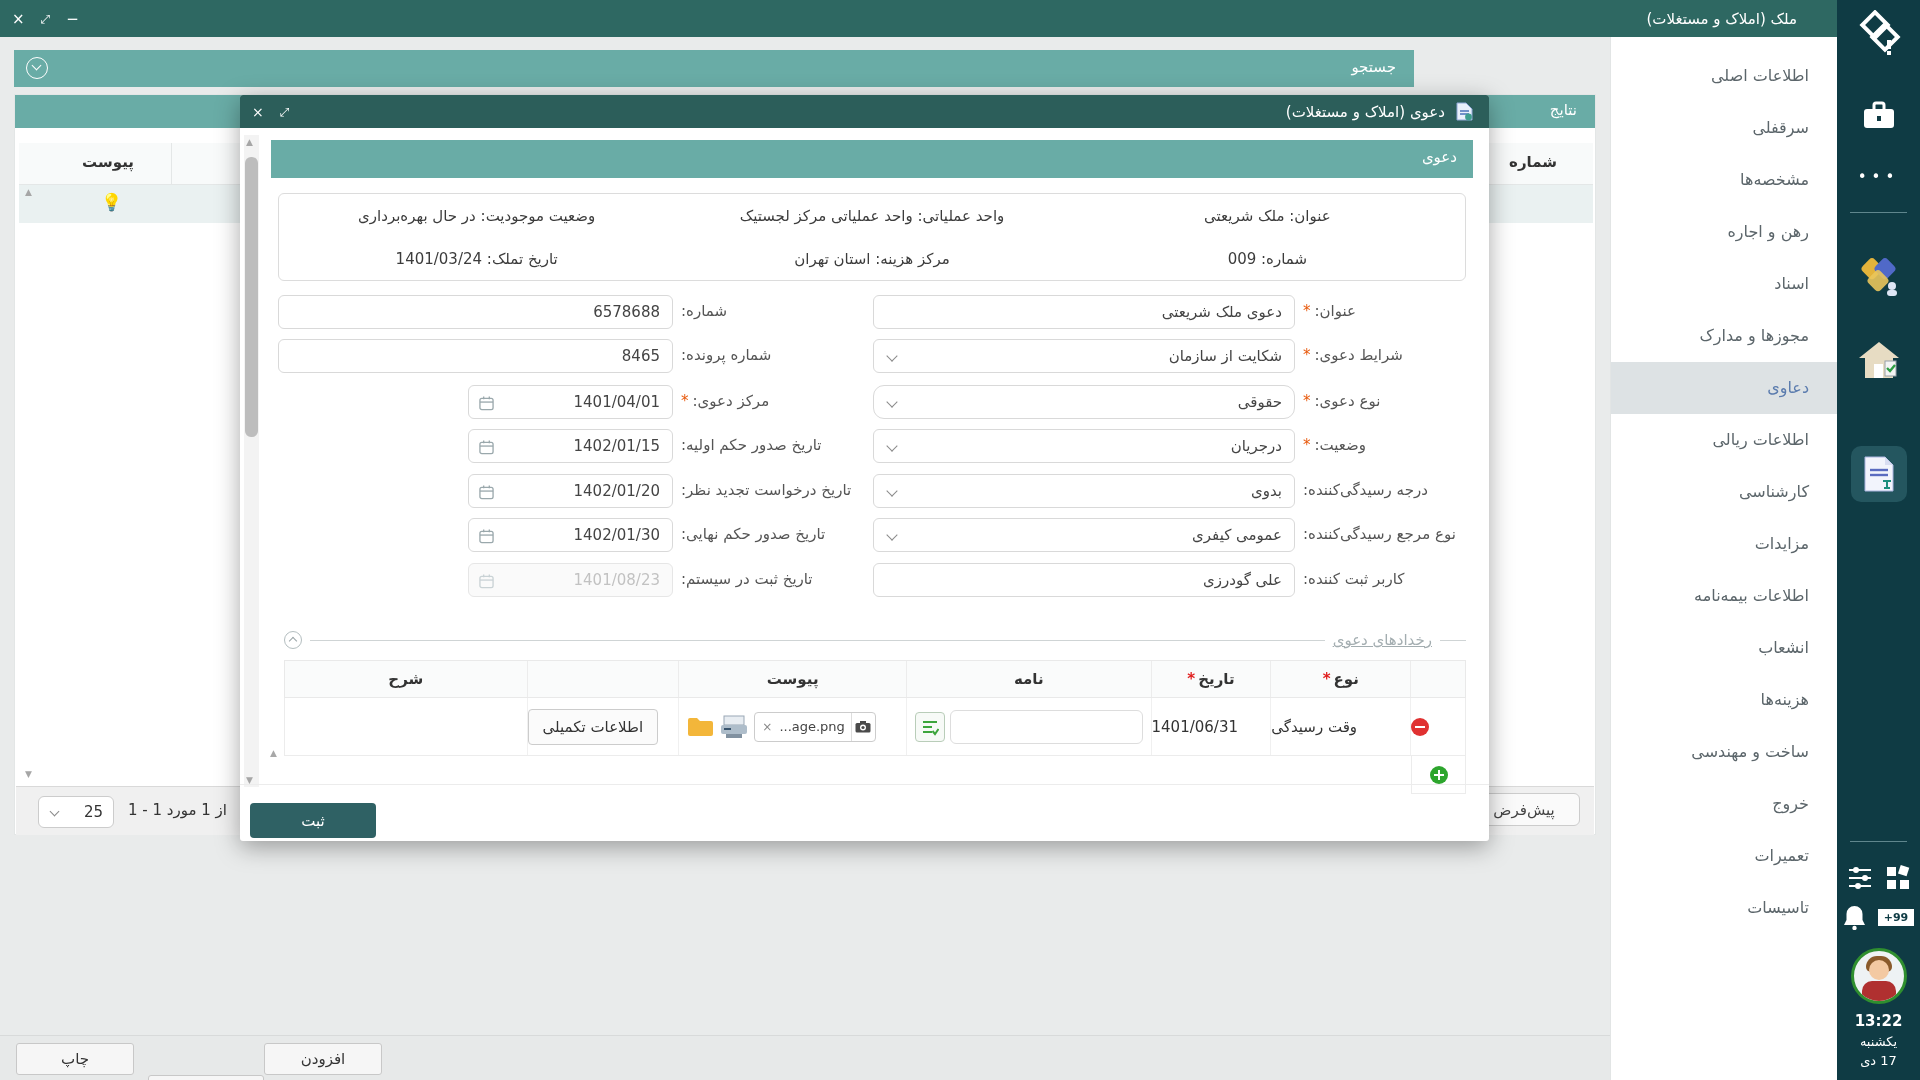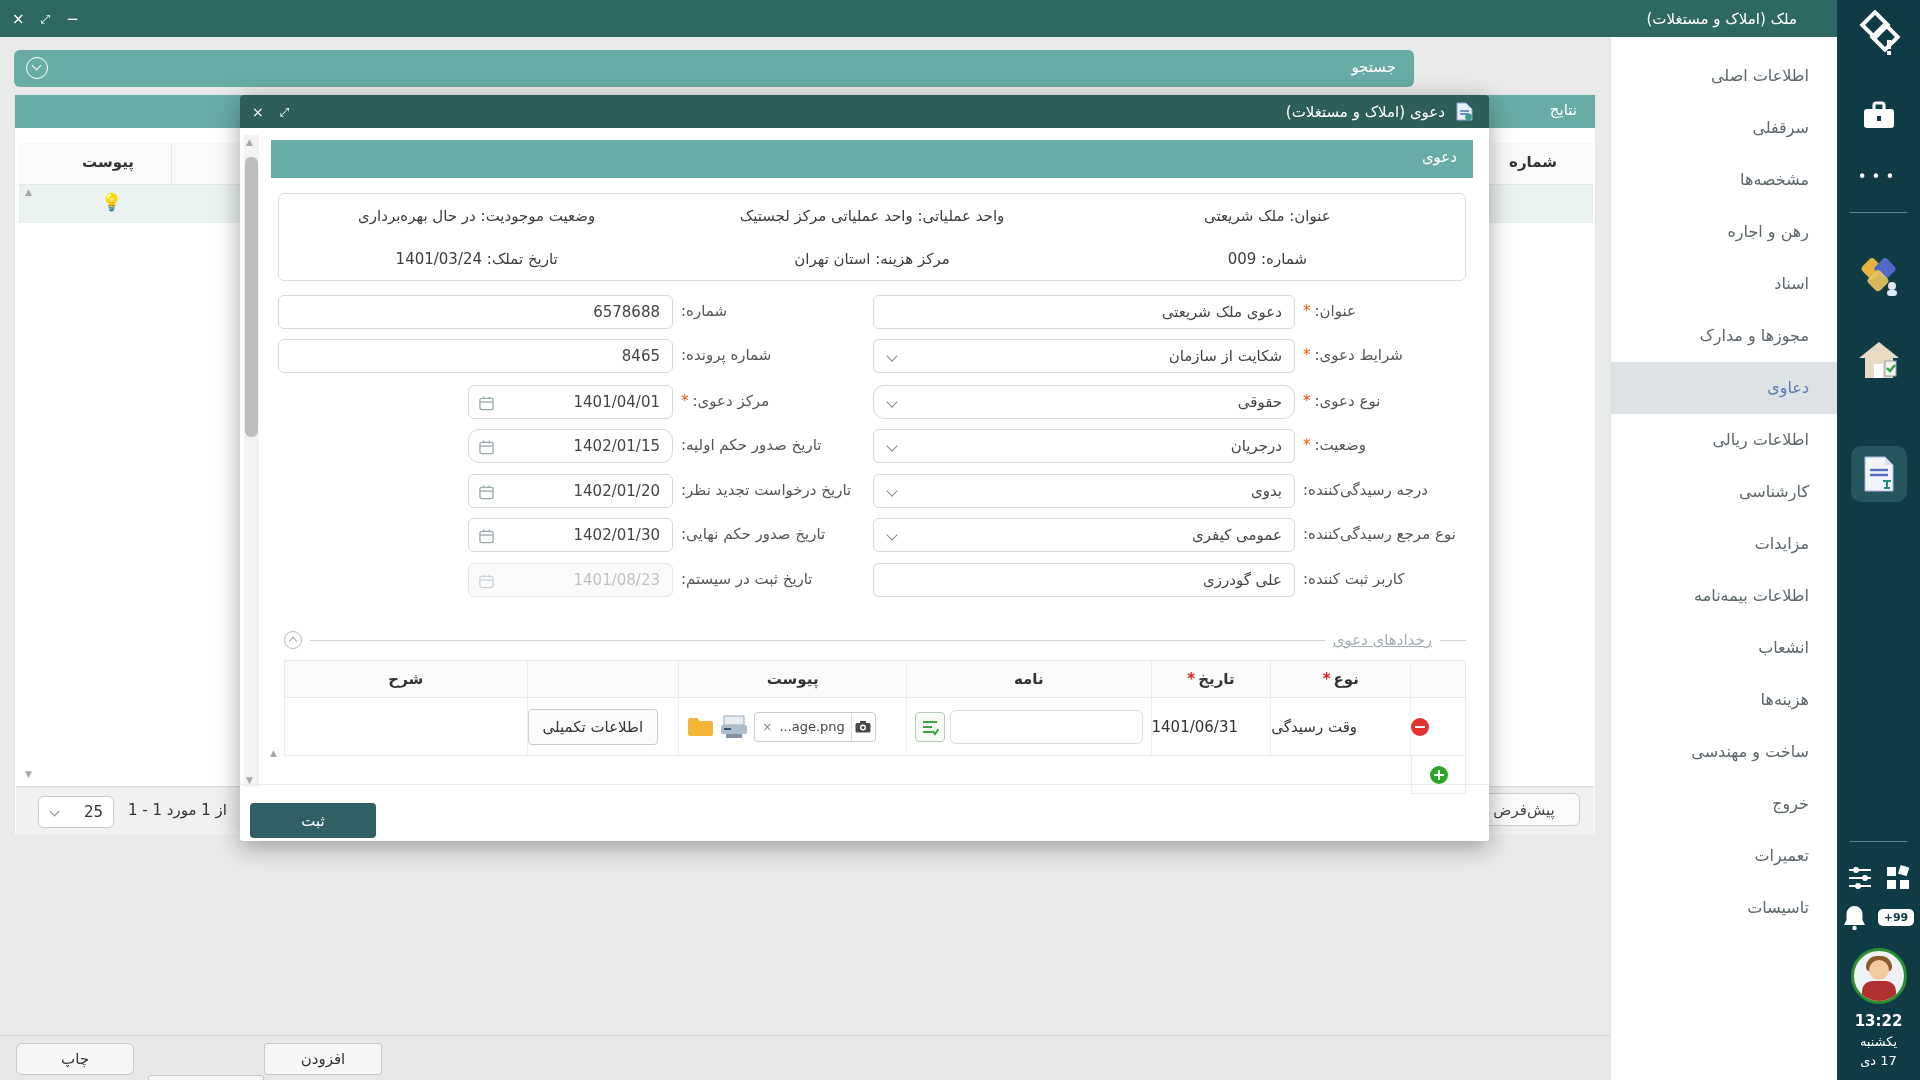--- a/index.html
+++ b/index.html
@@ -13,34 +13,34 @@
   #titlebar .controls { position:absolute; left:12px; top:0; height:37px; display:flex; align-items:center; gap:16px; direction:ltr; }
   #titlebar .controls span { font-size:15px; cursor:default; }
   #titlebar .wtitle { position:absolute; right:40px; top:0; height:37px; display:flex; align-items:center; font-size:15px; }
 
   
   #strip { left:1837px; top:0; width:83px; height:1080px; background:#0f3b44; z-index:6; display:flex; flex-direction:column; align-items:center; }
   #strip .slot { position:absolute; left:0; width:83px; display:flex; justify-content:center; }
   .strip-div { position:absolute; left:13px; width:57px; height:1px; background:#5f868d; }
   .dots { color:#fff; font-size:15px; letter-spacing:5px; }
   .tile { width:56px; height:56px; background:#24565f; border-radius:10px; display:flex; align-items:center; justify-content:center; }
-  .badge99 { background:#fff; color:#0f3b44; font-size:11px; font-weight:bold; border-radius:5px; padding:2px 6px; direction:ltr; }
+  .badge99 { background:#fff; color:#0f3b44; font-size:11px; font-weight:bold; border-radius:0; padding:2px 6px; direction:ltr; }
   .avatar { width:56px; height:56px; border-radius:50%; background:#eef2f4; border:3px solid #2f8f2f; position:relative; overflow:hidden; }
   .avatar .hair { position:absolute; left:12px; top:5px; width:26px; height:16px; background:#8a5a2b; border-radius:13px 13px 6px 6px; }
   .avatar .face { position:absolute; left:15px; top:9px; width:20px; height:20px; background:#f3c9a2; border-radius:50%; }
   .avatar .shirt { position:absolute; left:8px; top:30px; width:34px; height:22px; background:#b03030; border-radius:10px 10px 0 0; }
   .strip-text { color:#fff; text-align:center; }
 
   
   #sidebar { left:1610px; top:37px; width:227px; height:1043px; background:#fff; border-left:1px solid #e2e5e5; z-index:4; }
   #sidebar .item { height:52px; line-height:52px; padding-right:28px; font-size:16px; color:#5c666b; text-align:right; white-space:nowrap; cursor:pointer; }
   #sidebar .item.selected { background:#dde2e4; color:#5b7cae; }
 
   
-  #searchbar { left:14px; top:50px; width:1400px; height:37px; background:#69aca6; border-radius:6px; z-index:3; }
+  #searchbar { left:14px; top:50px; width:1400px; height:37px; background:#69aca6; border-radius:0; z-index:3; }
   #searchbar .label { position:absolute; right:18px; top:8px; color:#fff; font-size:15px; }
   .circ-chev { position:absolute; left:12px; top:7px; width:22px; height:22px; border:1.6px solid #fff; border-radius:50%; }
   .circ-chev i { position:absolute; left:6px; top:4px; width:7px; height:7px; border-right:1.6px solid #fff; border-bottom:1.6px solid #fff; transform:rotate(45deg); }
 
   
   #results { left:14px; top:94px; width:1582px; height:741px; background:#fff; border:1px solid #e3e6e6; z-index:2; }
   #results .head { position:absolute; left:0; top:0; width:100%; height:33px; background:#69aca6; }
   #results .head .label { position:absolute; right:18px; top:6px; color:#fff; font-size:15px; }
   #results .thead { position:absolute; left:4px; top:48px; width:1574px; height:42px; background:#f8fafa; border-bottom:1px solid #e4e7e7; }
   #results .thead .colsep { position:absolute; left:152px; top:0; width:1px; height:42px; background:#e4e7e7; }
@@ -277,21 +277,21 @@
   <div id="pagstrip" class="abs">
     <div class="pagesize">
       <span class="num">25</span>
       <span class="chev"></span>
     </div>
     <span class="count">1 - 1 از 1 مورد</span>
     <div class="default-btn">پیش‌فرض</div>
   </div>
 
   <div id="bottombar" class="abs">
-    <div class="bot-btn" style="left:16px; width:118px;border-radius:6px;">چاپ</div>
+    <div class="bot-btn" style="left:16px; width:118px;">چاپ</div>
     <div class="bot-btn" style="left:148px; width:116px;margin-top:32px;">حذف</div>
     <div class="bot-btn" style="left:264px; width:118px;">افزودن</div>
   </div>
 
   <div id="modal" class="abs">
     <div class="mhead">
       <div class="mctr">
         <span>×</span>
         <span style="font-size:12px;">⤢</span>
       </div>
@@ -404,21 +404,21 @@
             <line x1="5" y1="1" x2="5" y2="4" stroke="#9aa8ac" stroke-width="1.4"></line>
             <line x1="11" y1="1" x2="11" y2="4" stroke="#9aa8ac" stroke-width="1.4"></line>
           </svg></span>
       <span class="val">1401/04/01</span>
     </div>
     <div class="flabel" style="left:441px; top:297px;">
         <span class="star">*</span>
         <span class="ltxt">مرکز دعوی:</span>
       </div>
 
-    <div class="fld" style="left:228px; top:334px; width:205px;border-radius:11px;">
+    <div class="fld" style="left:228px; top:334px; width:205px;">
       <span class="cal"><svg width="15" height="16" viewBox="0 0 16 16">
             <rect x="1" y="3" width="14" height="12" rx="2" fill="none" stroke="#9aa8ac" stroke-width="1.4"></rect>
             <line x1="1" y1="7" x2="15" y2="7" stroke="#9aa8ac" stroke-width="1.4"></line>
             <line x1="5" y1="1" x2="5" y2="4" stroke="#9aa8ac" stroke-width="1.4"></line>
             <line x1="11" y1="1" x2="11" y2="4" stroke="#9aa8ac" stroke-width="1.4"></line>
           </svg></span>
       <span class="val">1402/01/15</span>
     </div>
     <div class="flabel" style="left:441px; top:341px;">
         <span class="ltxt">تاریخ صدور حکم اولیه:</span>

